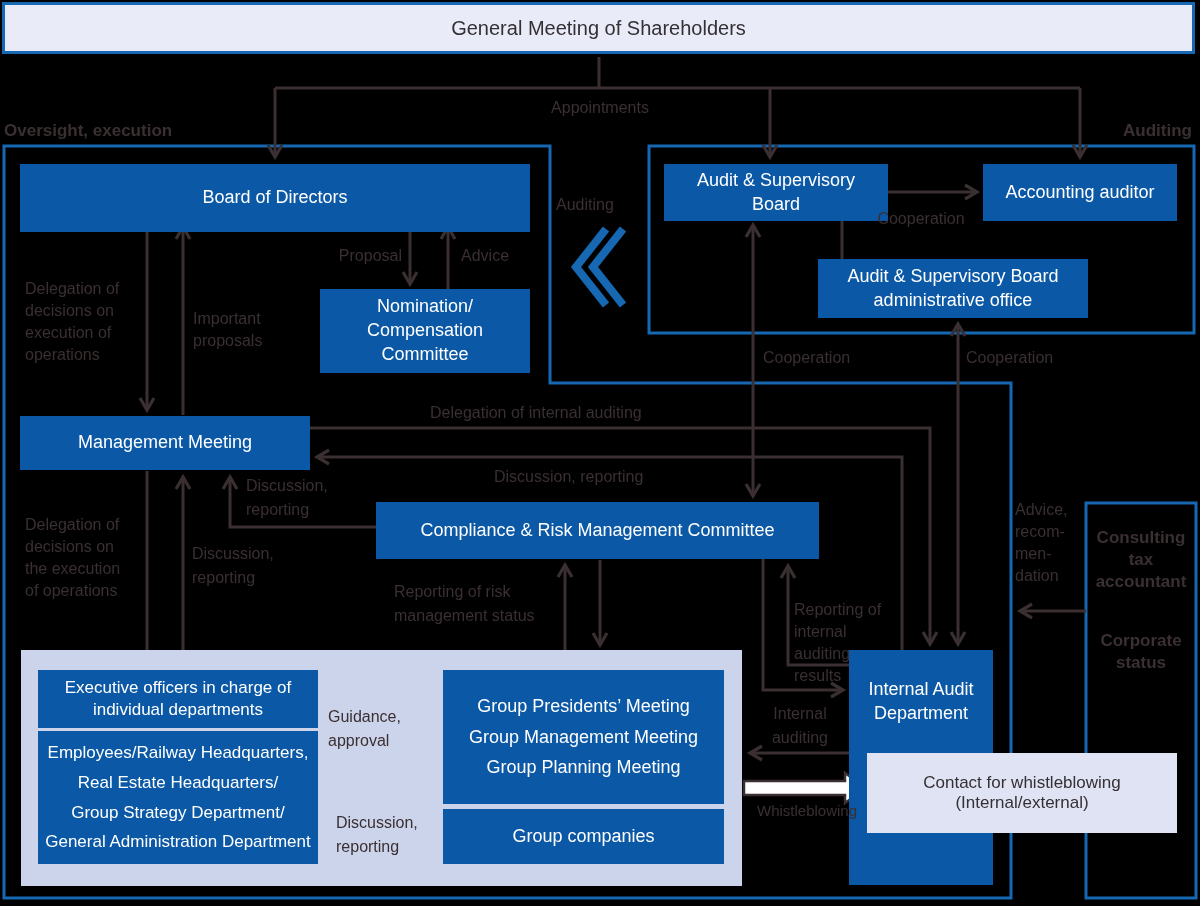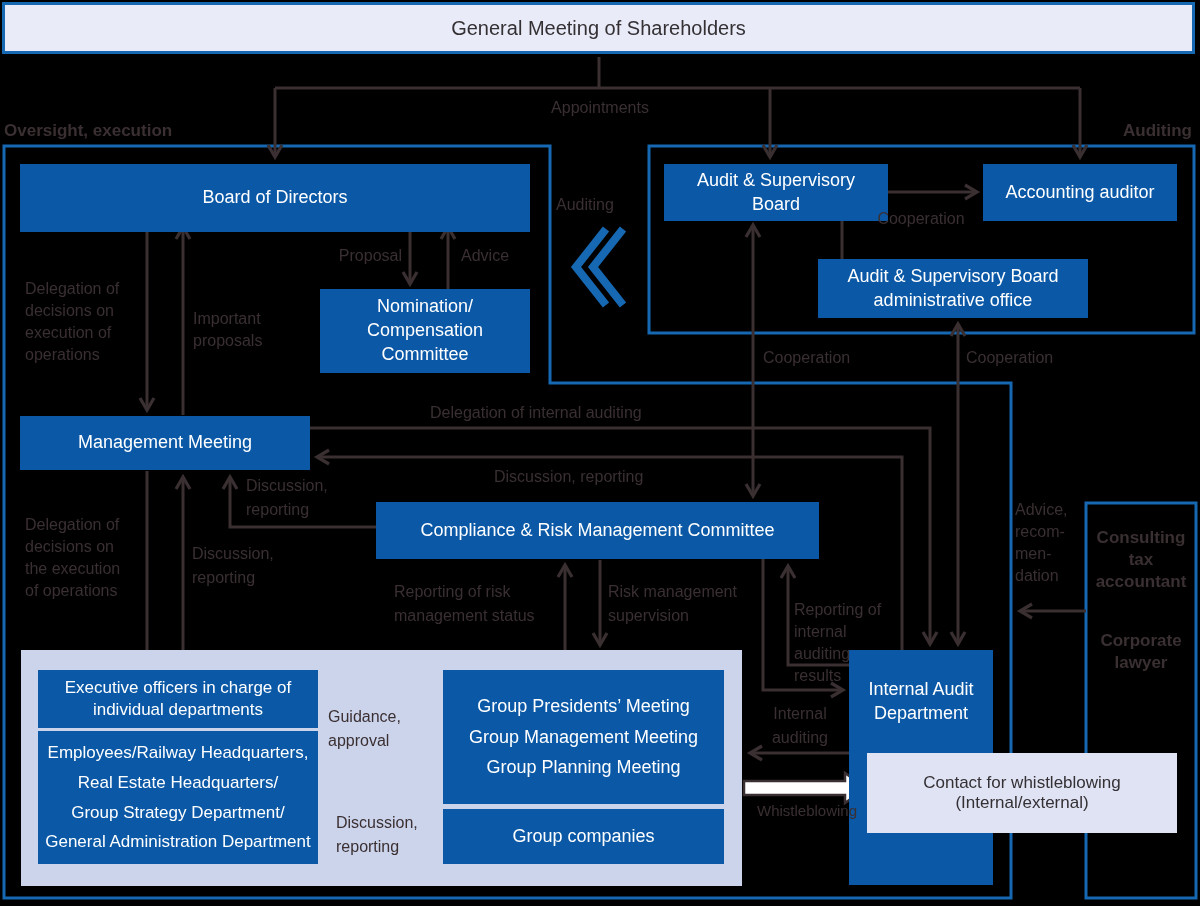--- a/index.html
+++ b/index.html
@@ -132,21 +132,21 @@
 Group Planning Meeting</div>
   <div class="bluebox" style="left:443px;top:809px;width:281px;height:55px;">Group companies</div>
 
   <div class="lightbox contact" style="left:867px;top:753px;width:310px;height:80px;">Contact for whistleblowing
 (Internal/external)</div>
 
   <div class="lbl consult" style="left:1086px;top:527px;width:110px;">Consulting
 tax
 accountant</div>
   <div class="lbl consult" style="left:1086px;top:630px;width:110px;">Corporate
-lawyer</div>
+status</div>
 
   <div class="lbl lbl-r" style="left:302px;top:245px;width:100px;">Proposal</div>
   <div class="lbl" style="left:461px;top:245px;text-align:right;">Advice</div>
   <div class="lbl" style="left:25px;top:278px;">Delegation of
 decisions on
 execution of
 operations</div>
   <div class="lbl" style="left:193px;top:308px;">Important
 proposals</div>
   <div class="lbl" style="left:25px;top:514px;">Delegation of
@@ -157,22 +157,20 @@
 reporting</div>
   <div class="lbl" style="left:246px;top:474px;line-height:24px;">Discussion,
 reporting</div>
   <div class="lbl" style="left:430px;top:402px;">Delegation of internal auditing</div>
   <div class="lbl" style="left:494px;top:466px;">Discussion, reporting</div>
   <div class="lbl lbl-c" style="left:848px;top:208px;width:146px;">Cooperation</div>
   <div class="lbl" style="left:763px;top:347px;">Cooperation</div>
   <div class="lbl" style="left:966px;top:347px;">Cooperation</div>
   <div class="lbl" style="left:394px;top:580px;line-height:24px;">Reporting of risk
 management status</div>
-  <div class="lbl" style="left:608px;top:580px;line-height:24px;">Risk management
-supervision</div>
   <div class="lbl" style="left:794px;top:567px;margin-top:32px;">Reporting of
 internal
 auditing
 results</div>
   <div class="lbl" style="left:1015px;top:499px;">Advice,
 recom-
 men-
 dation</div>
   <div class="lbl lbl-c" style="left:758px;top:702px;width:84px;line-height:24px;">Internal
 auditing</div>

